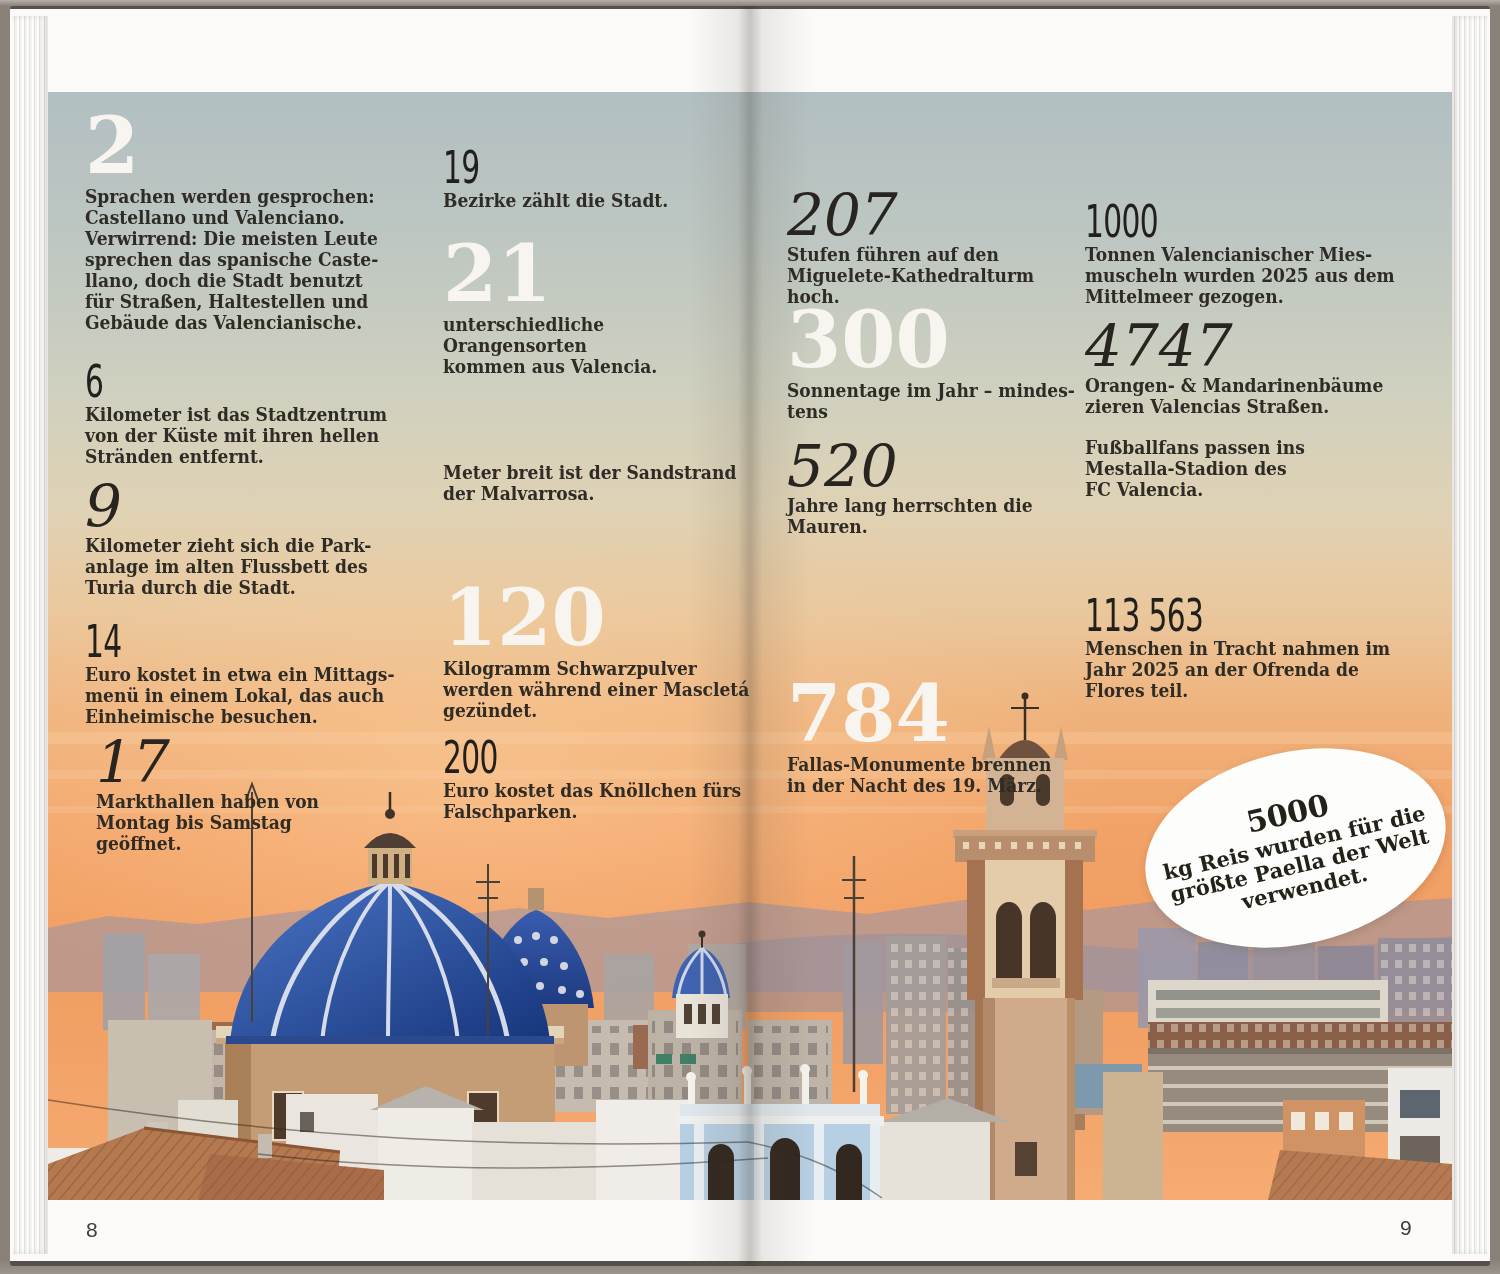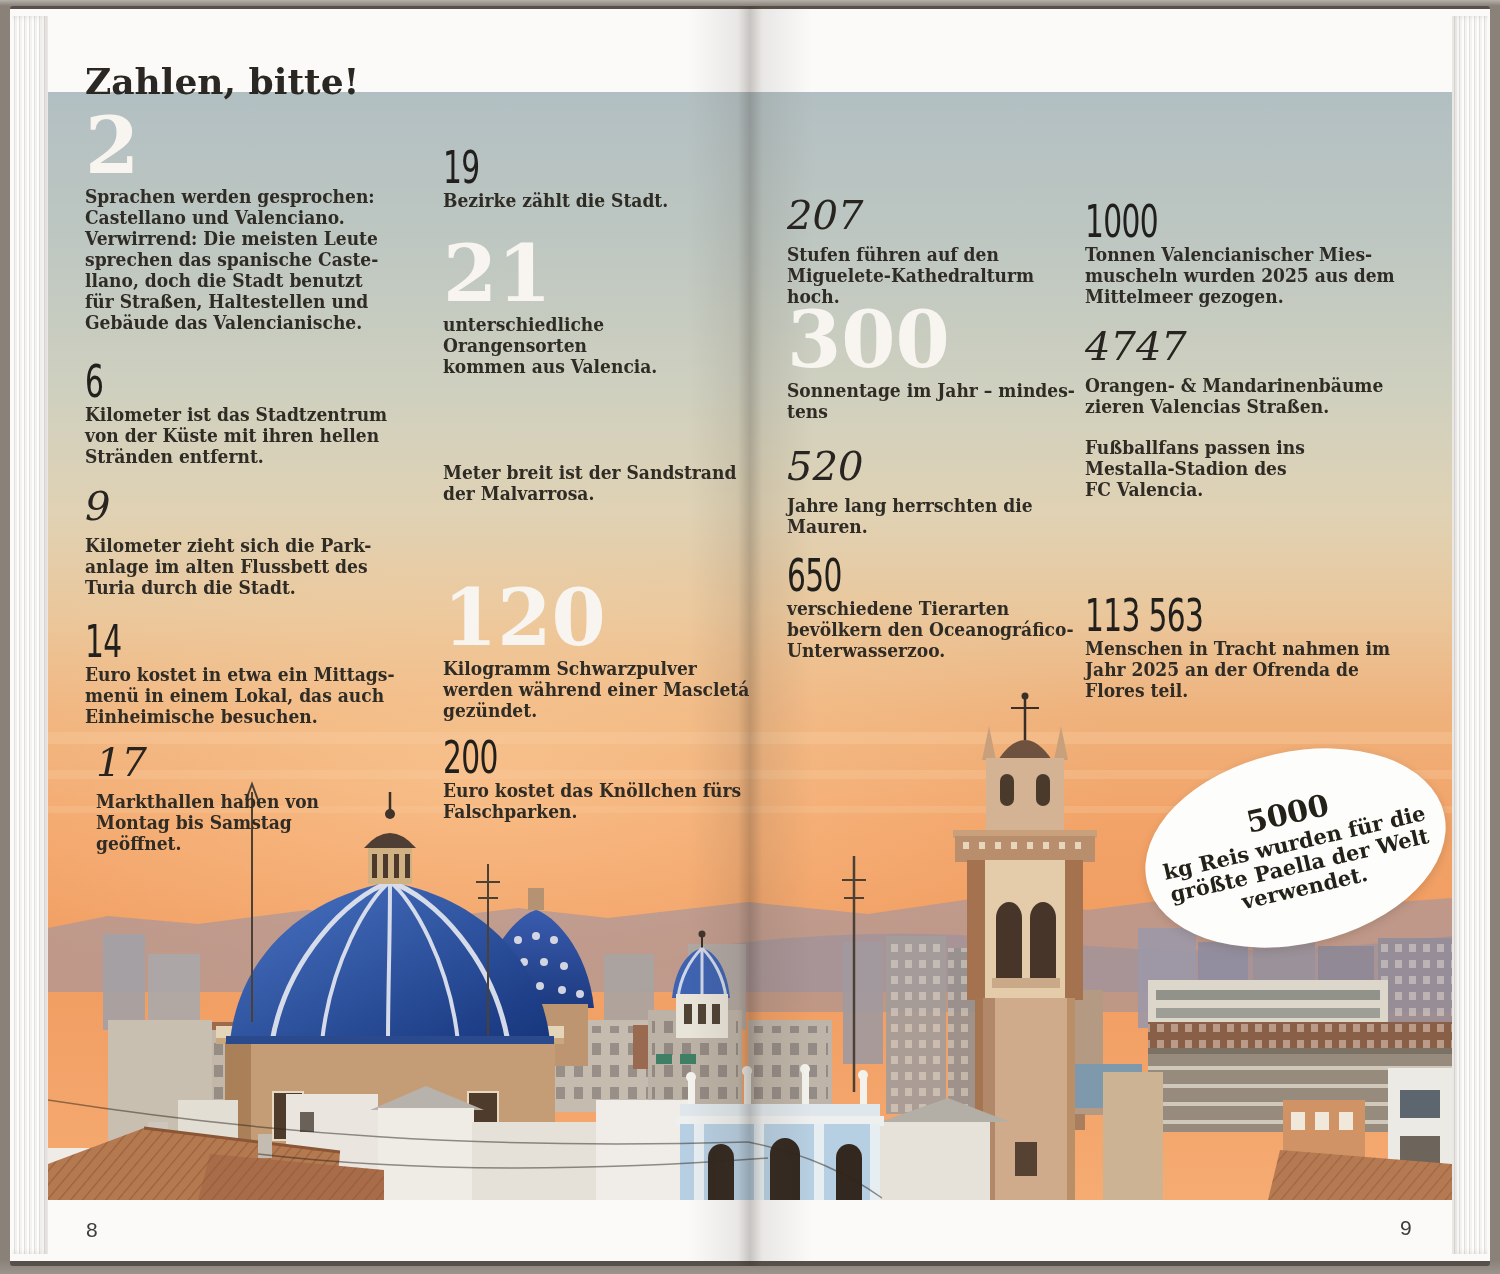--- a/index.html
+++ b/index.html
@@ -14,21 +14,21 @@
   .edge.left{left:12px;box-shadow:inset -4px 0 6px rgba(120,110,100,.18);}
   .edge.right{left:1452px;box-shadow:inset 4px 0 6px rgba(120,110,100,.18);}
   .photo{position:absolute;left:48px;top:92px;width:1404px;height:1108px;display:block;}
   .spine{position:absolute;left:688px;top:6px;width:124px;height:1260px;pointer-events:none;
          background:linear-gradient(90deg,rgba(80,68,56,0) 0%,rgba(80,68,56,.10) 40%,
                      rgba(48,40,33,.26) 50%,rgba(80,68,56,.10) 60%,rgba(80,68,56,0) 100%);}
   .page-title{position:absolute;left:85px;top:36px;font-size:36px;font-weight:600;color:#2b2824;}
   .fact{position:absolute;}
   .num{margin:0;}
   .num.white{font-weight:700;font-size:78px;line-height:80px;color:#f8f5f0;}
-  .num.italic{font-style:italic;font-weight:400;font-size:40px;line-height:58px;color:#282420;}
+  .num.italic{font-style:italic;font-weight:400;font-size:58px;line-height:58px;color:#282420;}
   .num.cond{font-family:"DejaVu Sans","Liberation Sans",sans-serif;font-weight:400;font-size:45px;
             line-height:44px;color:#22201d;letter-spacing:-1px;transform:scaleX(.66);
             transform-origin:left top;}
   .cap{font-weight:700;font-size:19px;line-height:21px;color:#2f2b25;white-space:pre-line;
        transform:scaleX(.9);transform-origin:left top;width:111%;}
   .badge{position:absolute;left:1143px;top:752px;width:305px;height:192px;background:#fdfdfc;
          border-radius:50%;transform:rotate(-13deg);display:flex;flex-direction:column;
          align-items:center;justify-content:center;text-align:center;
          box-shadow:0 3px 8px rgba(80,60,40,.18);}
   .badge .bnum{font-weight:700;font-size:30px;line-height:32px;color:#242118;}
@@ -322,21 +322,20 @@
     </g>
     <g stroke="rgba(45,38,30,.5)" stroke-width="1.5" fill="none">
       <path d="M0,1008 C220,1042 430,1058 700,1050"></path>
       <path d="M210,1062 C380,1082 560,1078 720,1066"></path>
       <path d="M700,1050 C760,1062 800,1082 834,1106"></path>
     </g>
   </svg>
 
   <div class="spine"></div>
 
-  <h1 class="page-title">Zahlen, bitte!</h1>
 
   <div class="fact" style="left:85px;top:106px;width:340px">
     <div class="num white">2</div>
     <div class="cap">Sprachen werden gesprochen:
 Castellano und Valenciano.
 Verwirrend: Die meisten Leute
 sprechen das spanische Caste-
 llano, doch die Stadt benutzt
 für Straßen, Haltestellen und
 Gebäude das Valencianische.</div>
@@ -399,25 +398,24 @@
   <div class="fact" style="left:787px;top:300px;width:300px">
     <div class="num white">300</div>
     <div class="cap">Sonnentage im Jahr – mindes-
 tens</div>
   </div>
   <div class="fact" style="left:787px;top:437px;width:300px">
     <div class="num italic">520</div>
     <div class="cap">Jahre lang herrschten die
 Mauren.</div>
   </div>
-  <div class="fact" style="left:787px;top:554px;width:300px">
-    <div class="num cond">650</div>
-    <div class="cap">verschiedene Tierarten
-bevölkern den Oceanográfico-
-Unterwasserzoo.</div>
+  <div class="fact" style="left:787px;top:674px;width:300px">
+    <div class="num white">784</div>
+    <div class="cap">Fallas-Monumente brennen
+in der Nacht des 19. März.</div>
   </div>
 
   <div class="fact" style="left:1085px;top:200px;width:350px">
     <div class="num cond">1000</div>
     <div class="cap">Tonnen Valencianischer Mies-
 muscheln wurden 2025 aus dem
 Mittelmeer gezogen.</div>
   </div>
   <div class="fact" style="left:1085px;top:317px;width:350px">
     <div class="num italic">4747</div>

